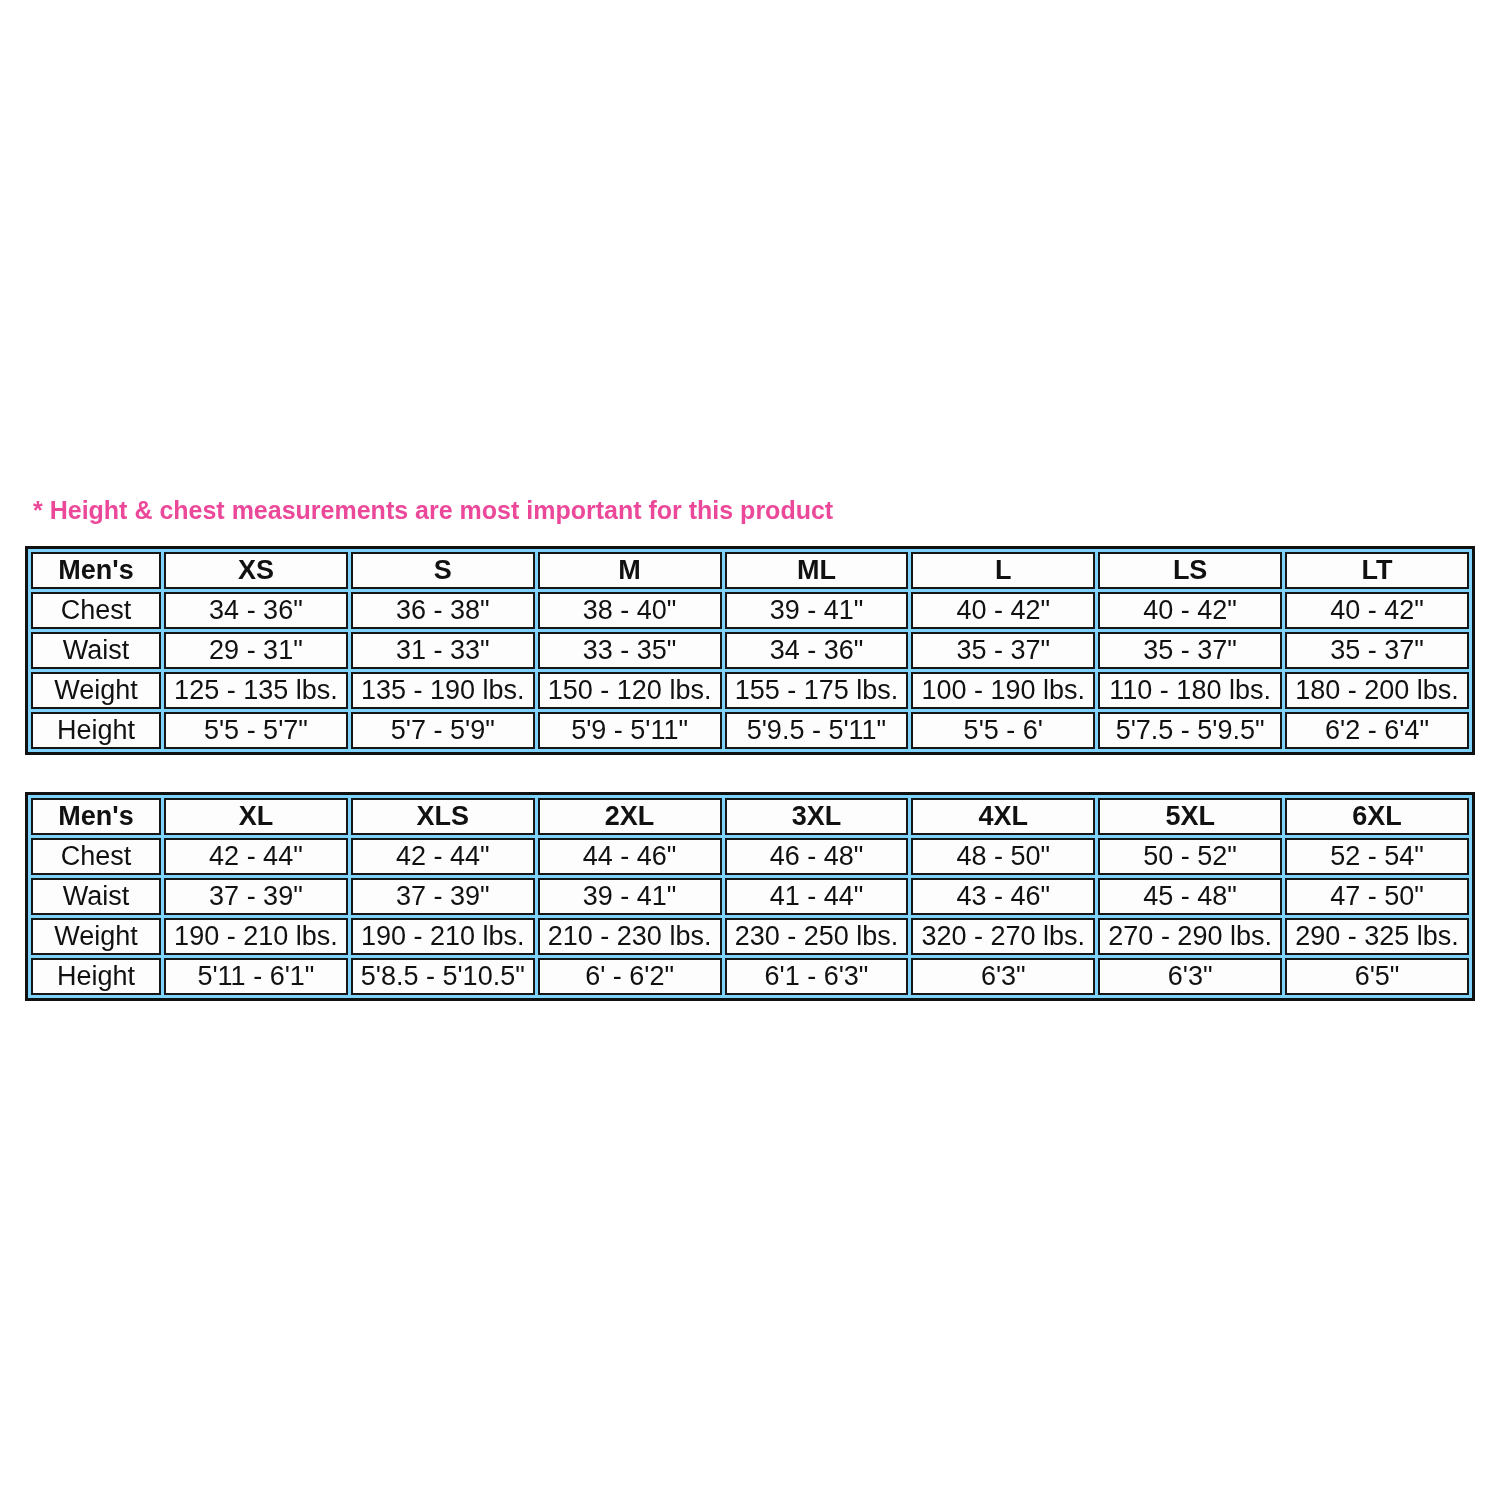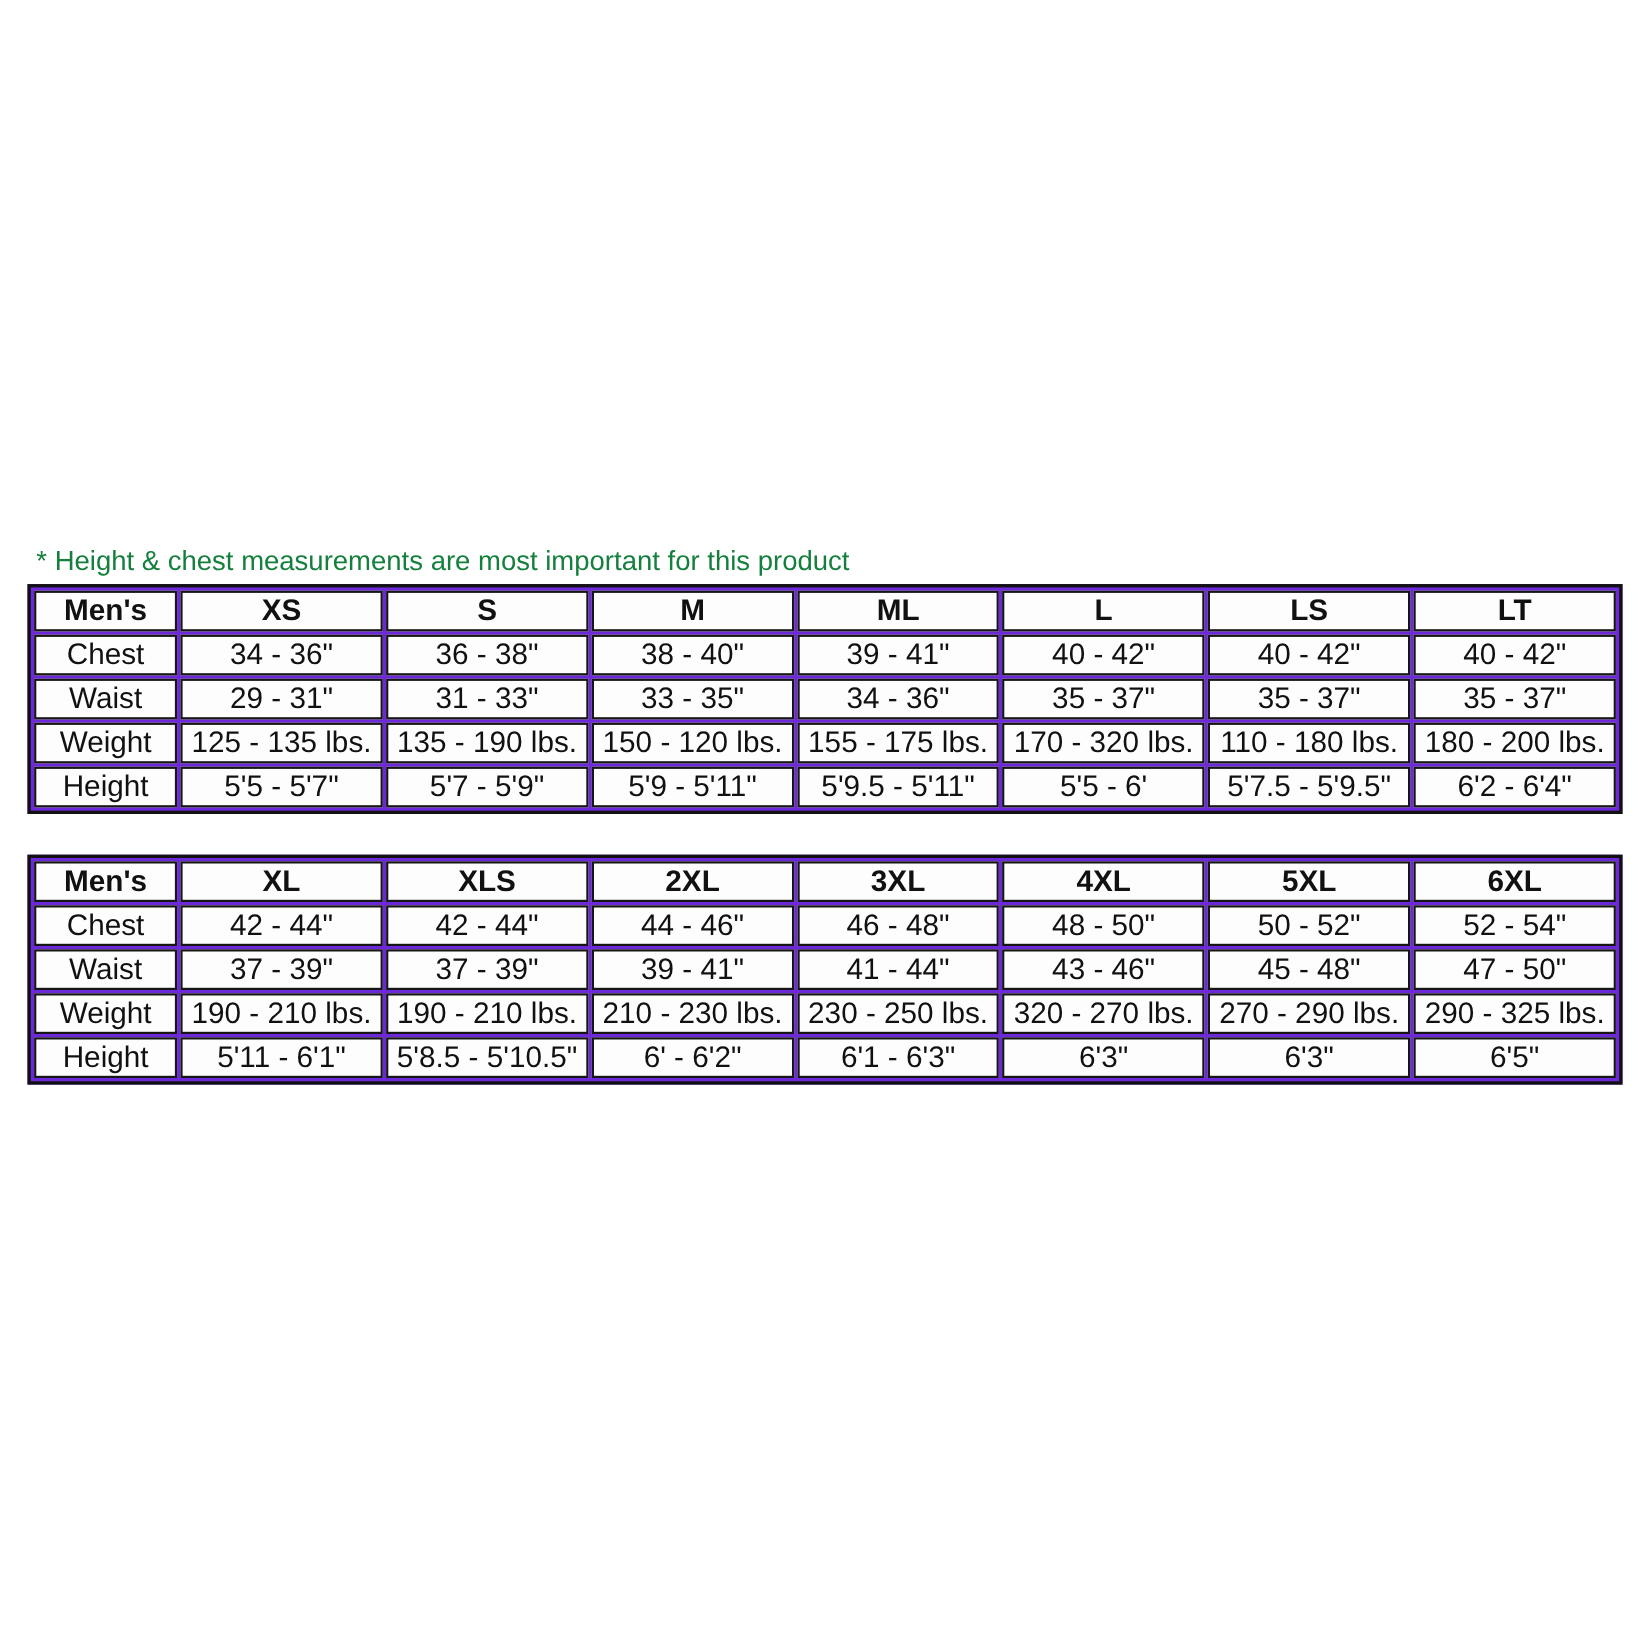--- a/index.html
+++ b/index.html
@@ -13,33 +13,35 @@
     width: 1500px;
     height: 1500px;
     background: #ffffff;
     overflow: hidden;
   }
   .note {
     position: absolute;
     left: 33px;
     top: 496px;
     font-size: 25px;
-    color: #15803d;
+    color: #ec4899;
     letter-spacing: 0px;
     white-space: nowrap;
+    font-weight: bold;
   }
   table.size-table {
     position: absolute;
     left: 25px;
     width: 1450px;
     table-layout: fixed;
     border-collapse: separate;
     border-spacing: 3px;
-    background: #6d28d9;
+    background: #7dd3fc;
     border: 3px solid #111111;
+    margin-top: 15px;
   }
   table#t0 { top: 531px; }
   table#t1 { top: 777px; }
   table.size-table th,
   table.size-table td {
     height: 33px;
     padding: 0 2px;
     border: 2px solid #161616;
     background: #fdfdfd;
     text-align: center;
@@ -104,21 +106,21 @@
           <td>35 - 37"</td>
           <td>35 - 37"</td>
           <td>35 - 37"</td>
         </tr>
         <tr>
           <td class="row-label">Weight</td>
           <td>125 - 135 lbs.</td>
           <td>135 - 190 lbs.</td>
           <td>150 - 120 lbs.</td>
           <td>155 - 175 lbs.</td>
-          <td>170 - 320 lbs.</td>
+          <td>100 - 190 lbs.</td>
           <td>110 - 180 lbs.</td>
           <td>180 - 200 lbs.</td>
         </tr>
         <tr>
           <td class="row-label">Height</td>
           <td>5'5 - 5'7"</td>
           <td>5'7 - 5'9"</td>
           <td>5'9 - 5'11"</td>
           <td>5'9.5 - 5'11"</td>
           <td>5'5 - 6'</td>

